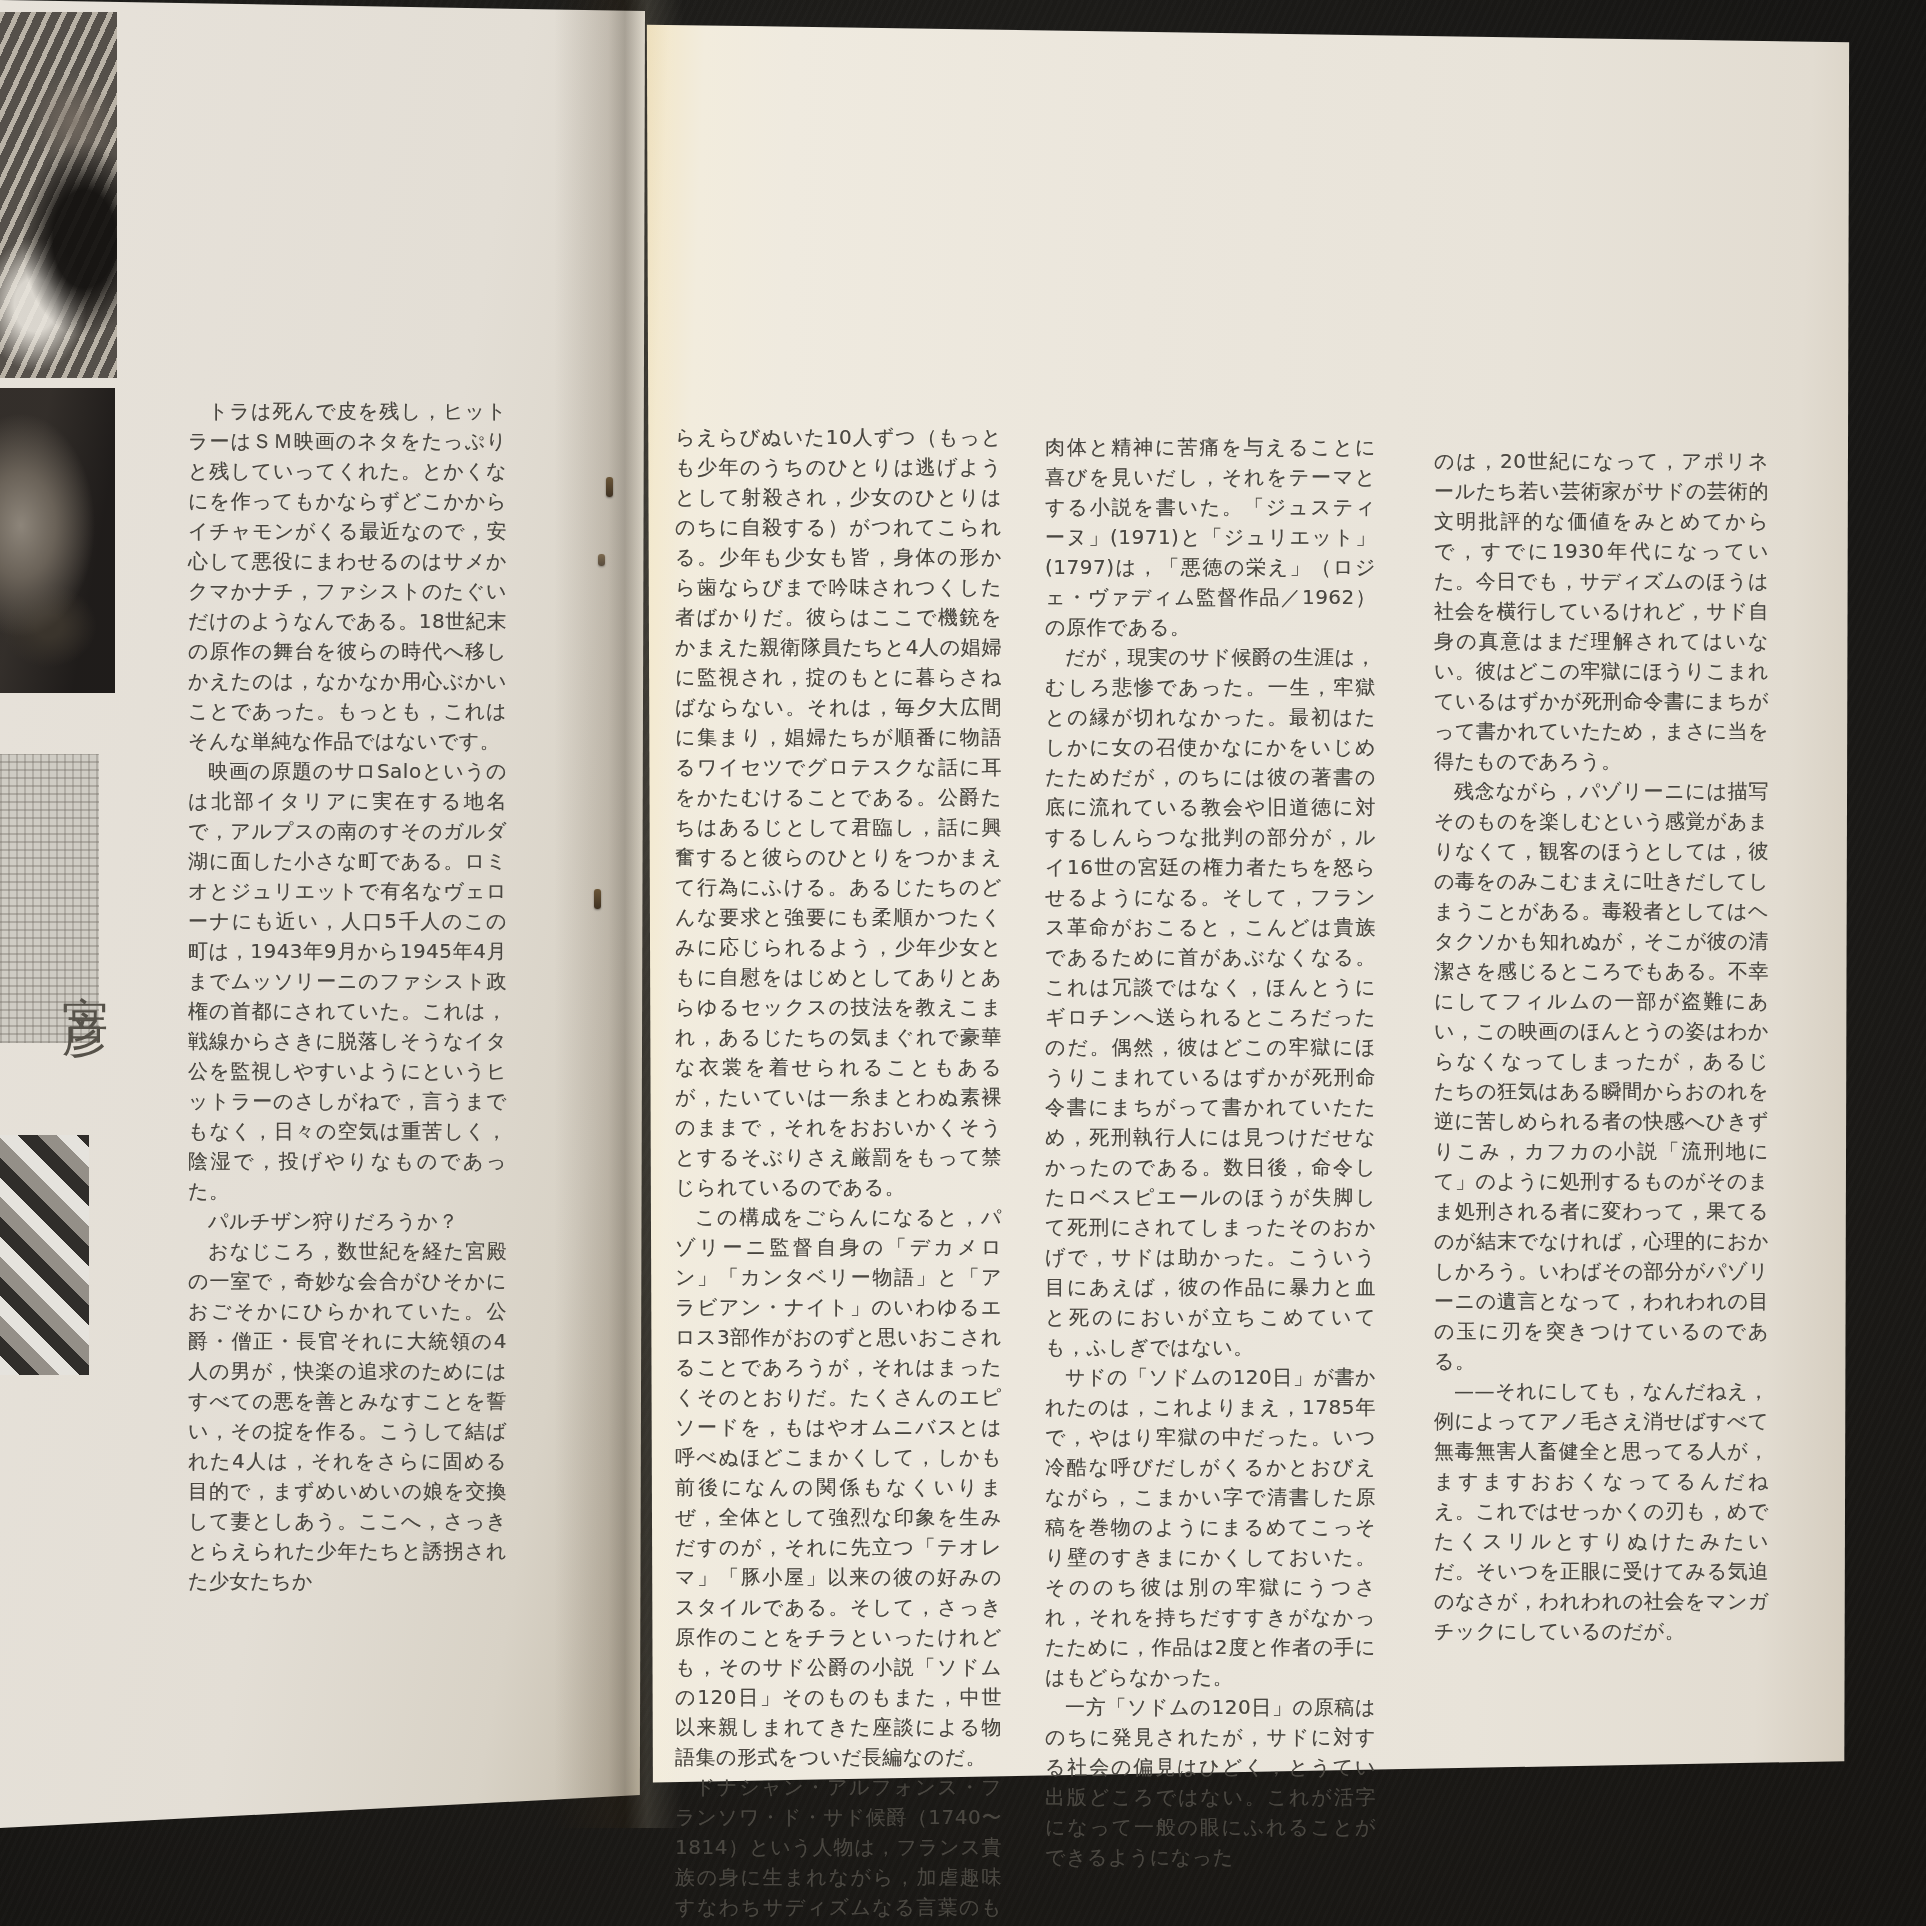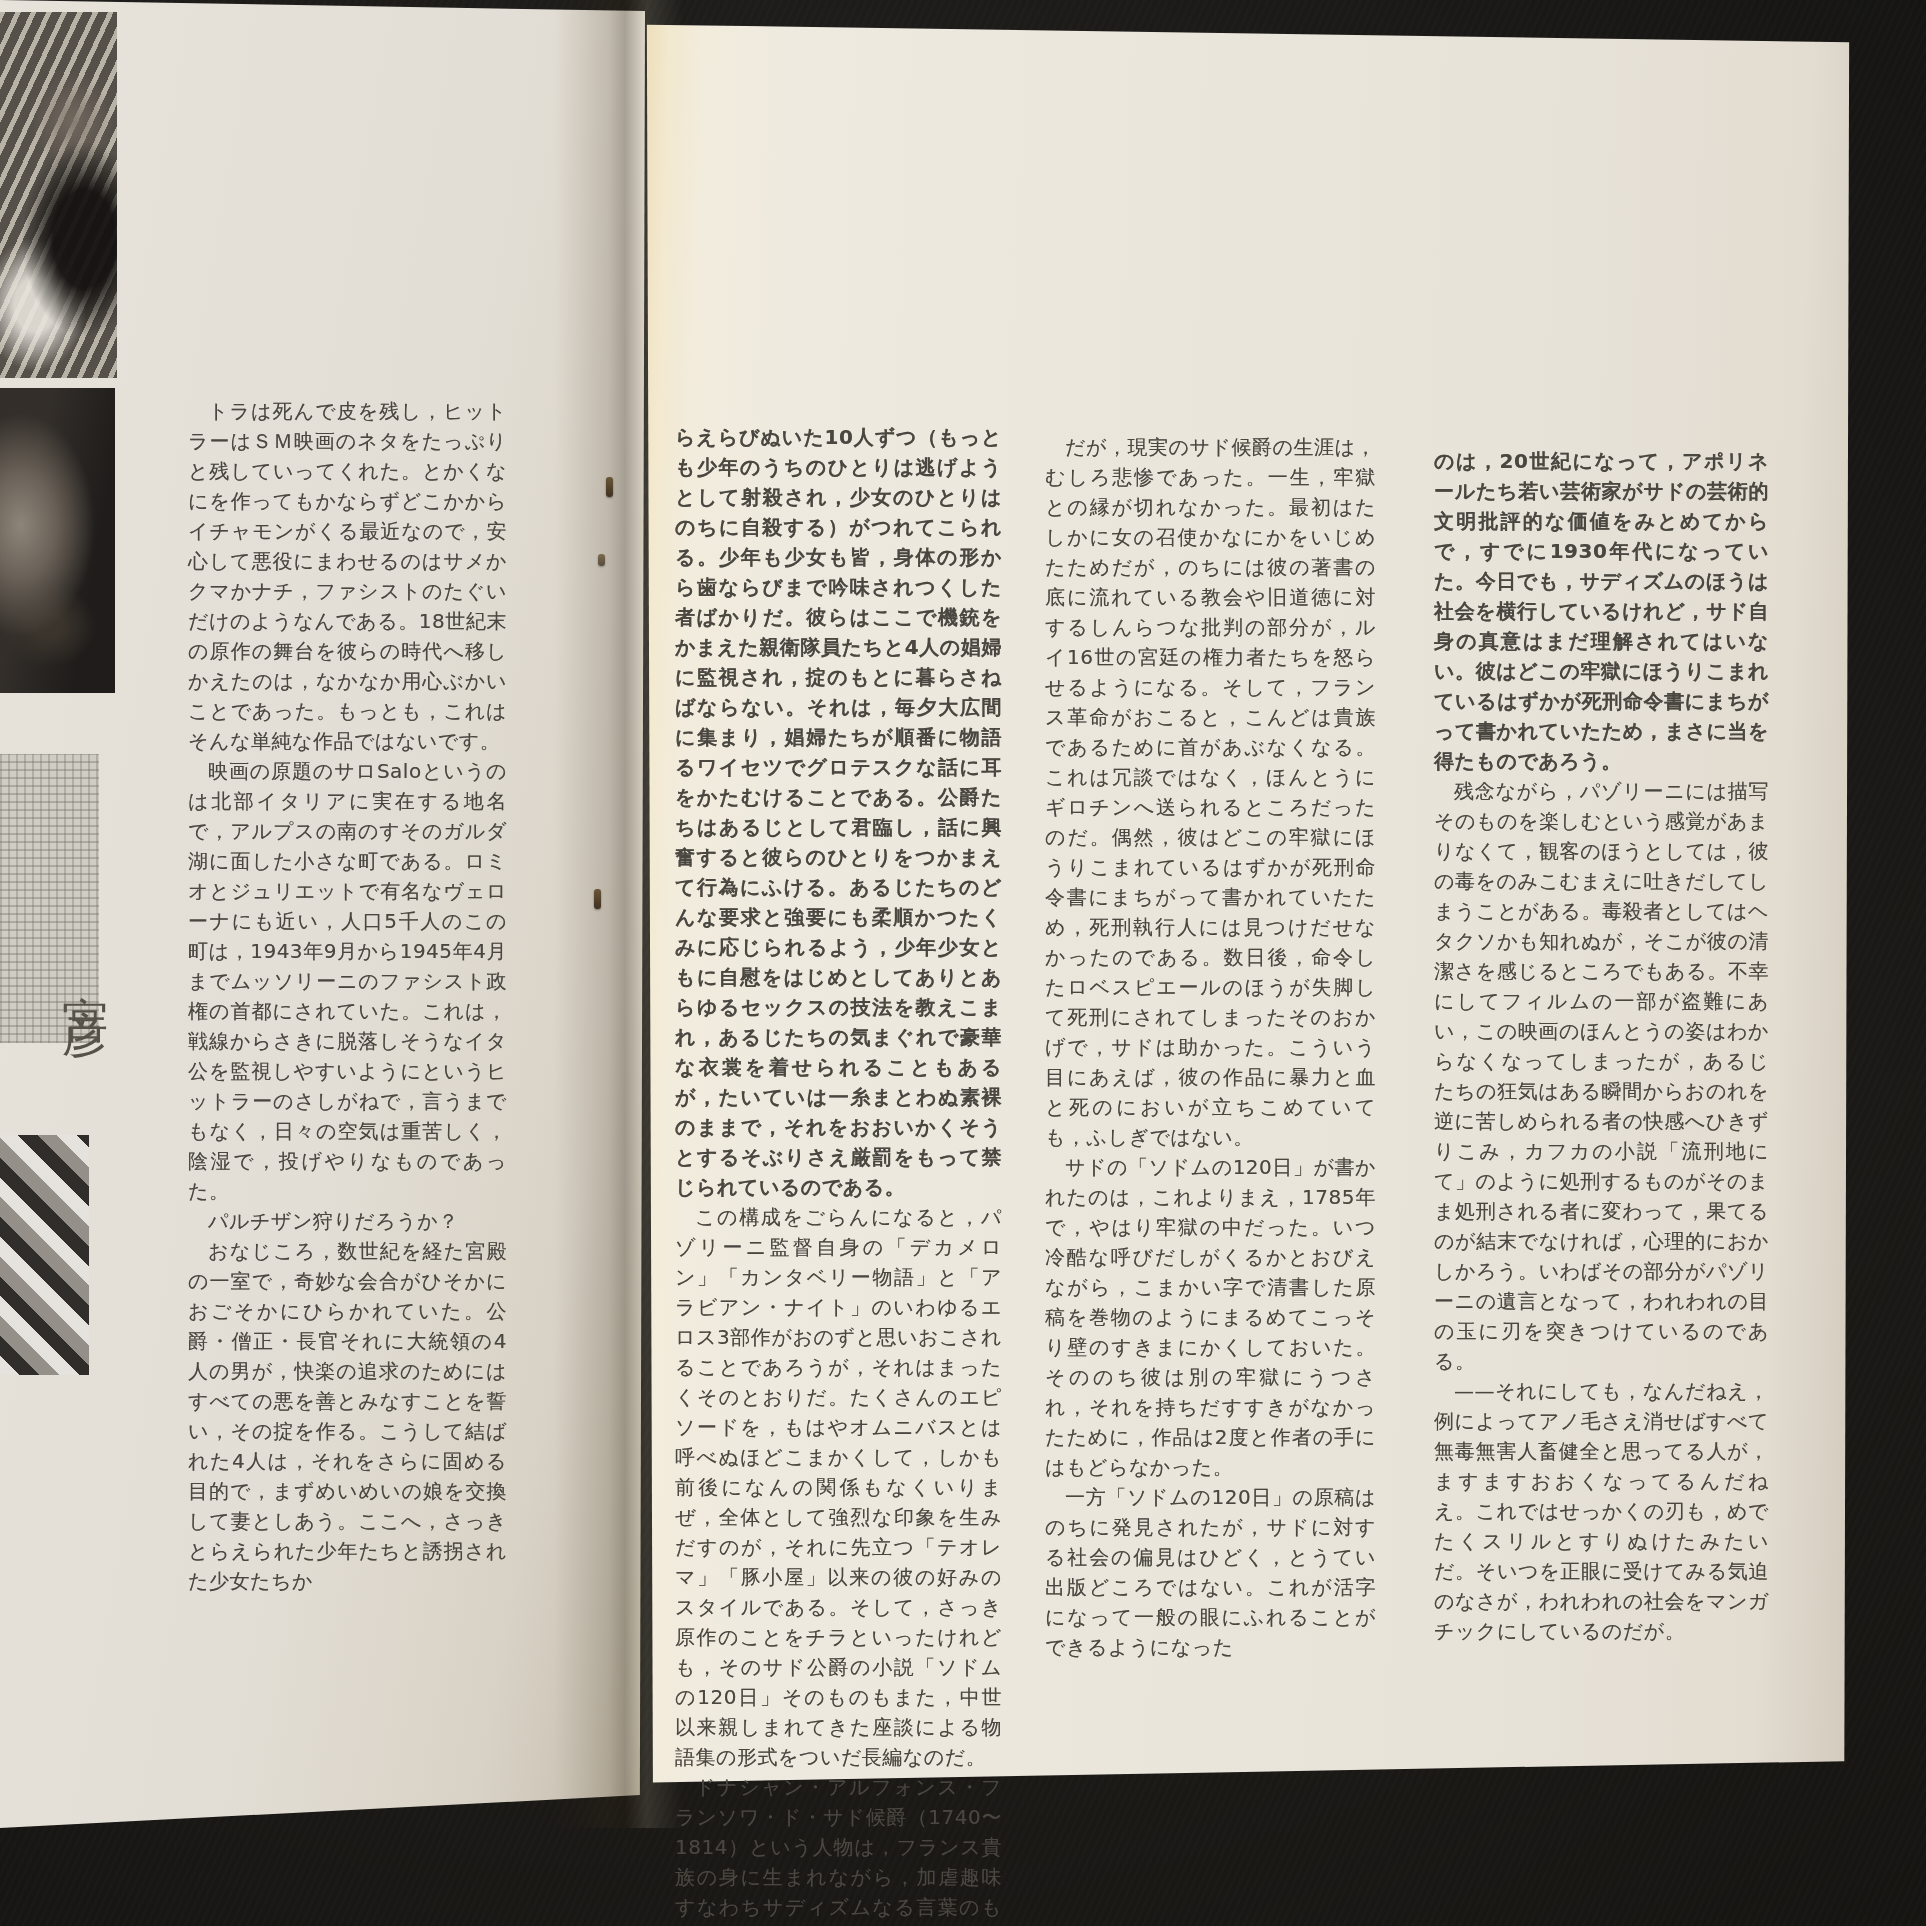--- a/index.html
+++ b/index.html
@@ -63,21 +63,21 @@
       linear-gradient(90deg,#6e6a63,#8f8b83 60%,#7a766e);}
 
   
   .vtext{position:absolute;left:55px;top:958px;writing-mode:vertical-rl;
     font-size:46px;letter-spacing:14px;color:#56524a;font-weight:500;}
 
   
   .col{position:absolute;color:#4a4741;font-size:20px;line-height:30px;
     text-align:justify;letter-spacing:0.5px;}
   .col p{margin:0;text-indent:1em;}
-  .col p.cont{text-indent:0;font-weight:bold;}
+  .col p.cont{text-indent:0;}
   .col1{left:188px;top:396px;width:319px;}
   .col2{left:675px;top:422px;width:327px;}
   .col3{left:1045px;top:432px;width:331px;}
   .col4{left:1434px;top:446px;width:335px;}
 
   
   .col{text-shadow:0 0 0.4px rgba(74,71,65,.5);}
 </style>
 </head>
 <body>
@@ -102,20 +102,21 @@
 
 <div class="page page-right"></div>
 
 <div class="col col2">
   <p class="cont">らえらびぬいた10人ずつ（もっとも少年のうちのひとりは逃げようとして射殺され，少女のひとりはのちに自殺する）がつれてこられる。少年も少女も皆，身体の形から歯ならびまで吟味されつくした者ばかりだ。彼らはここで機銃をかまえた親衛隊員たちと4人の娼婦に監視され，掟のもとに暮らさねばならない。それは，毎夕大広間に集まり，娼婦たちが順番に物語るワイセツでグロテスクな話に耳をかたむけることである。公爵たちはあるじとして君臨し，話に興奮すると彼らのひとりをつかまえて行為にふける。あるじたちのどんな要求と強要にも柔順かつたくみに応じられるよう，少年少女ともに自慰をはじめとしてありとあらゆるセックスの技法を教えこまれ，あるじたちの気まぐれで豪華な衣裳を着せられることもあるが，たいていは一糸まとわぬ素裸のままで，それをおおいかくそうとするそぶりさえ厳罰をもって禁じられているのである。</p>
   <p>この構成をごらんになると，パゾリーニ監督自身の「デカメロン」「カンタベリー物語」と「アラビアン・ナイト」のいわゆるエロス3部作がおのずと思いおこされることであろうが，それはまったくそのとおりだ。たくさんのエピソードを，もはやオムニバスとは呼べぬほどこまかくして，しかも前後になんの関係もなくいりまぜ，全体として強烈な印象を生みだすのが，それに先立つ「テオレマ」「豚小屋」以来の彼の好みのスタイルである。そして，さっき原作のことをチラといったけれども，そのサド公爵の小説「ソドムの120日」そのものもまた，中世以来親しまれてきた座談による物語集の形式をついだ長編なのだ。</p>
   <p>ドナシャン・アルフォンス・フランソワ・ド・サド候爵（1740〜1814）という人物は，フランス貴族の身に生まれながら，加虐趣味すなわちサディズムなる言葉のもとになるほど，人間の</p>
 </div>
 
 <div class="col col3">
+  <p class="cont">肉体と精神に苦痛を与えることに喜びを見いだし，それをテーマとする小説を書いた。「ジュスティーヌ」(1971)と「ジュリエット」(1797)は，「悪徳の栄え」（ロジェ・ヴァディム監督作品／1962）の原作である。</p>
   <p>だが，現実のサド候爵の生涯は，むしろ悲惨であった。一生，牢獄との縁が切れなかった。最初はたしかに女の召使かなにかをいじめたためだが，のちには彼の著書の底に流れている教会や旧道徳に対するしんらつな批判の部分が，ルイ16世の宮廷の権力者たちを怒らせるようになる。そして，フランス革命がおこると，こんどは貴族であるために首があぶなくなる。これは冗談ではなく，ほんとうにギロチンへ送られるところだったのだ。偶然，彼はどこの牢獄にほうりこまれているはずかが死刑命令書にまちがって書かれていたため，死刑執行人には見つけだせなかったのである。数日後，命令したロベスピエールのほうが失脚して死刑にされてしまったそのおかげで，サドは助かった。こういう目にあえば，彼の作品に暴力と血と死のにおいが立ちこめていても，ふしぎではない。</p>
   <p>サドの「ソドムの120日」が書かれたのは，これよりまえ，1785年で，やはり牢獄の中だった。いつ冷酷な呼びだしがくるかとおびえながら，こまかい字で清書した原稿を巻物のようにまるめてこっそり壁のすきまにかくしておいた。そののち彼は別の牢獄にうつされ，それを持ちだすすきがなかったために，作品は2度と作者の手にはもどらなかった。</p>
   <p>一方「ソドムの120日」の原稿はのちに発見されたが，サドに対する社会の偏見はひどく，とうてい出版どころではない。これが活字になって一般の眼にふれることができるようになった</p>
 </div>
 
 <div class="col col4">
   <p class="cont">のは，20世紀になって，アポリネールたち若い芸術家がサドの芸術的文明批評的な価値をみとめてからで，すでに1930年代になっていた。今日でも，サディズムのほうは社会を横行しているけれど，サド自身の真意はまだ理解されてはいない。彼はどこの牢獄にほうりこまれているはずかが死刑命令書にまちがって書かれていたため，まさに当を得たものであろう。</p>
   <p>残念ながら，パゾリーニには描写そのものを楽しむという感覚があまりなくて，観客のほうとしては，彼の毒をのみこむまえに吐きだしてしまうことがある。毒殺者としてはヘタクソかも知れぬが，そこが彼の清潔さを感じるところでもある。不幸にしてフィルムの一部が盗難にあい，この映画のほんとうの姿はわからなくなってしまったが，あるじたちの狂気はある瞬間からおのれを逆に苦しめられる者の快感へひきずりこみ，カフカの小説「流刑地にて」のように処刑するものがそのまま処刑される者に変わって，果てるのが結末でなければ，心理的におかしかろう。いわばその部分がパゾリーニの遺言となって，われわれの目の玉に刃を突きつけているのである。</p>
   <p>——それにしても，なんだねえ，例によってアノ毛さえ消せばすべて無毒無害人畜健全と思ってる人が，ますますおおくなってるんだねえ。これではせっかくの刃も，めでたくスリルとすりぬけたみたいだ。そいつを正眼に受けてみる気迫のなさが，われわれの社会をマンガチックにしているのだが。</p>
 </div>

